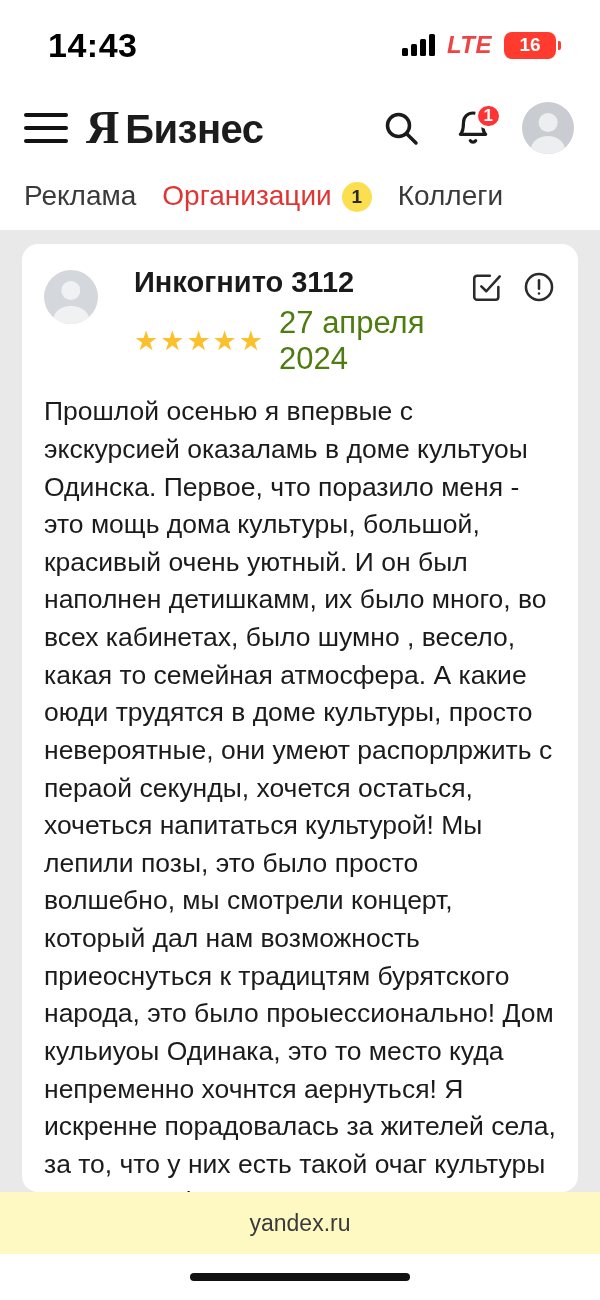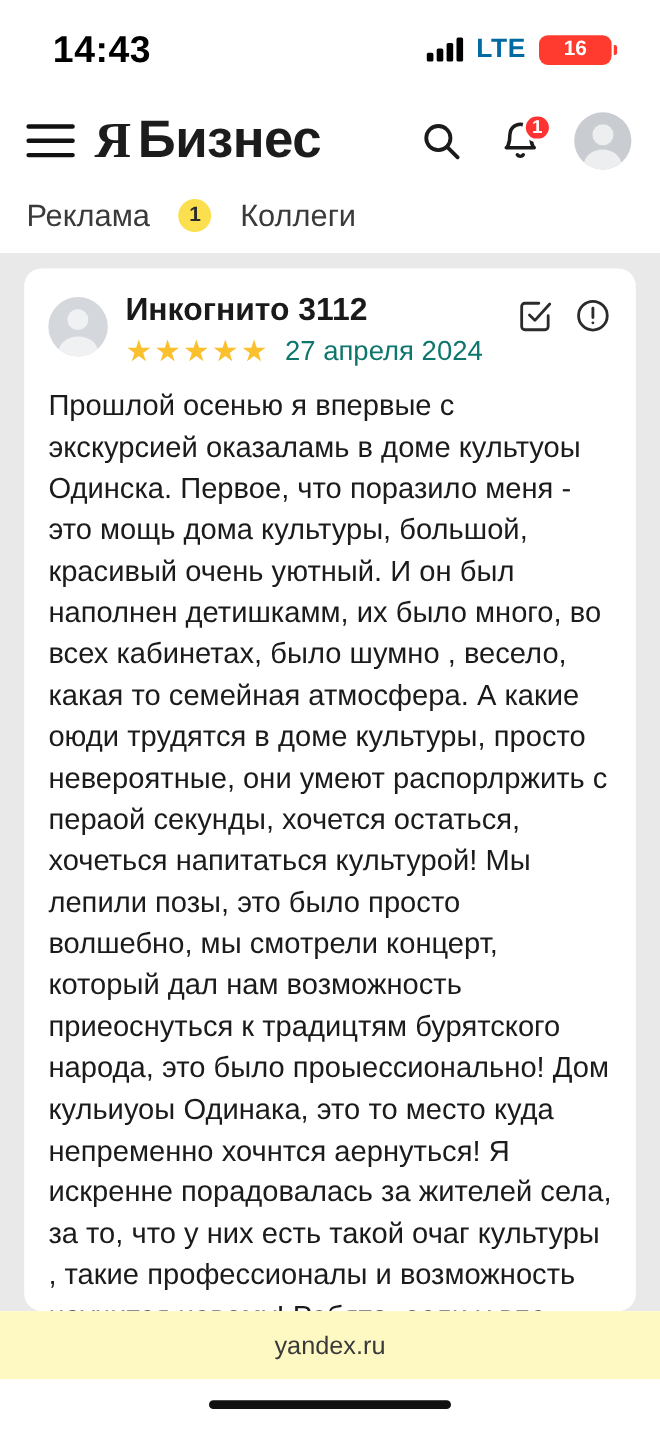--- a/index.html
+++ b/index.html
@@ -50,24 +50,25 @@
     border-radius: 1.5px;
   }
   .signal i:nth-child(1) { height: 8px; }
   .signal i:nth-child(2) { height: 12px; }
   .signal i:nth-child(3) { height: 17px; }
   .signal i:nth-child(4) { height: 22px; }
   .lte {
     font-size: 24px;
     font-weight: 600;
     letter-spacing: 0.5px;
-    color: #0369a1;
+    color: #ef4444;
+    font-style: italic;
   }
   .battery {
-    width: 66px; height: 27px;
+    width: 52px; height: 27px;
     border-radius: 8px;
     background: #ff3b30;
     color: #fff;
     font-size: 19px;
     font-weight: 600;
     display: flex;
     align-items: center;
     justify-content: center;
     position: relative;
   }
@@ -108,21 +109,21 @@
     gap: 6px;
   }
   .logo-ya {
     font-family: "Liberation Serif", serif;
     font-size: 46px;
     font-weight: 700;
     color: #1c1c1c;
     line-height: 1;
   }
   .logo-word {
-    font-size: 48px;
+    font-size: 40px;
     font-weight: 700;
     color: #1c1c1c;
     letter-spacing: -0.5px;
     line-height: 1;
   }
   .appbar-spacer { flex: 1 1 auto; }
   .appbar-actions {
     display: flex;
     align-items: center;
     gap: 26px;
@@ -246,42 +247,42 @@
   }
   .review-avatar::after {
     content: "";
     position: absolute;
     left: 50%; bottom: -18%;
     width: 66%; height: 52%;
     transform: translateX(-50%);
     border-radius: 50% 50% 0 0;
     background: #f0f1f3;
   }
-  .review-meta { flex: 1 1 auto; min-width: 0; }
+  .review-meta { flex: 1 1 auto; min-width: 0; margin-left: 20px; }
   .review-author {
     font-size: 29px;
     font-weight: 700;
     color: #1a1a1a;
     line-height: 1.15;
   }
   .review-sub {
     display: flex;
     align-items: center;
     gap: 14px;
     margin-top: 6px;
   }
   .stars {
     font-size: 27px;
     color: #fbc02d;
     letter-spacing: 2px;
     line-height: 1;
   }
   .review-date {
-    font-size: 25px;
-    color: #0f766e;
+    font-size: 31px;
+    color: #4d7c0f;
   }
   .head-actions {
     display: flex;
     align-items: center;
     gap: 18px;
     margin-top: 4px;
   }
   .sq-icon, .ex-icon {
     width: 34px; height: 34px;
     cursor: pointer;
@@ -367,20 +368,21 @@
       </div>
       <div class="avatar-circle"></div>
     </div>
   </div>
 
   <div class="tabs">
     <div class="tab">
       <span>Реклама</span>
     </div>
     <div class="tab active">
+      <span>Организации</span>
       <span class="tab-badge">1</span>
     </div>
     <div class="tab">
       <span>Коллеги</span>
     </div>
   </div>
 
   <div class="content">
     <div class="review-card">
 

